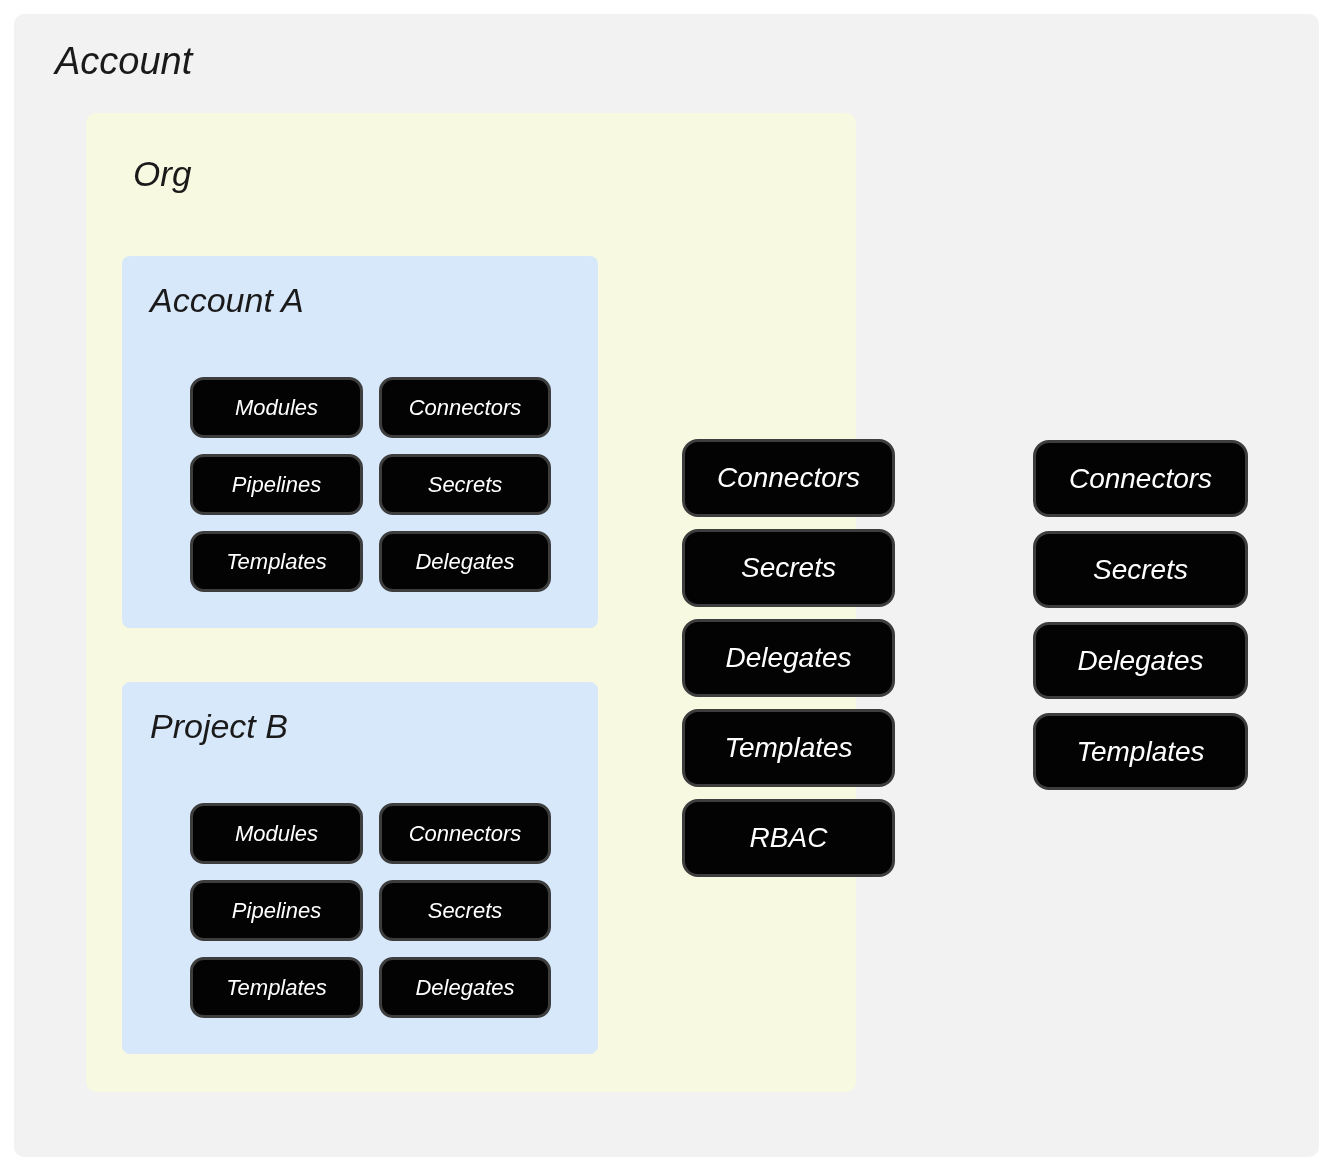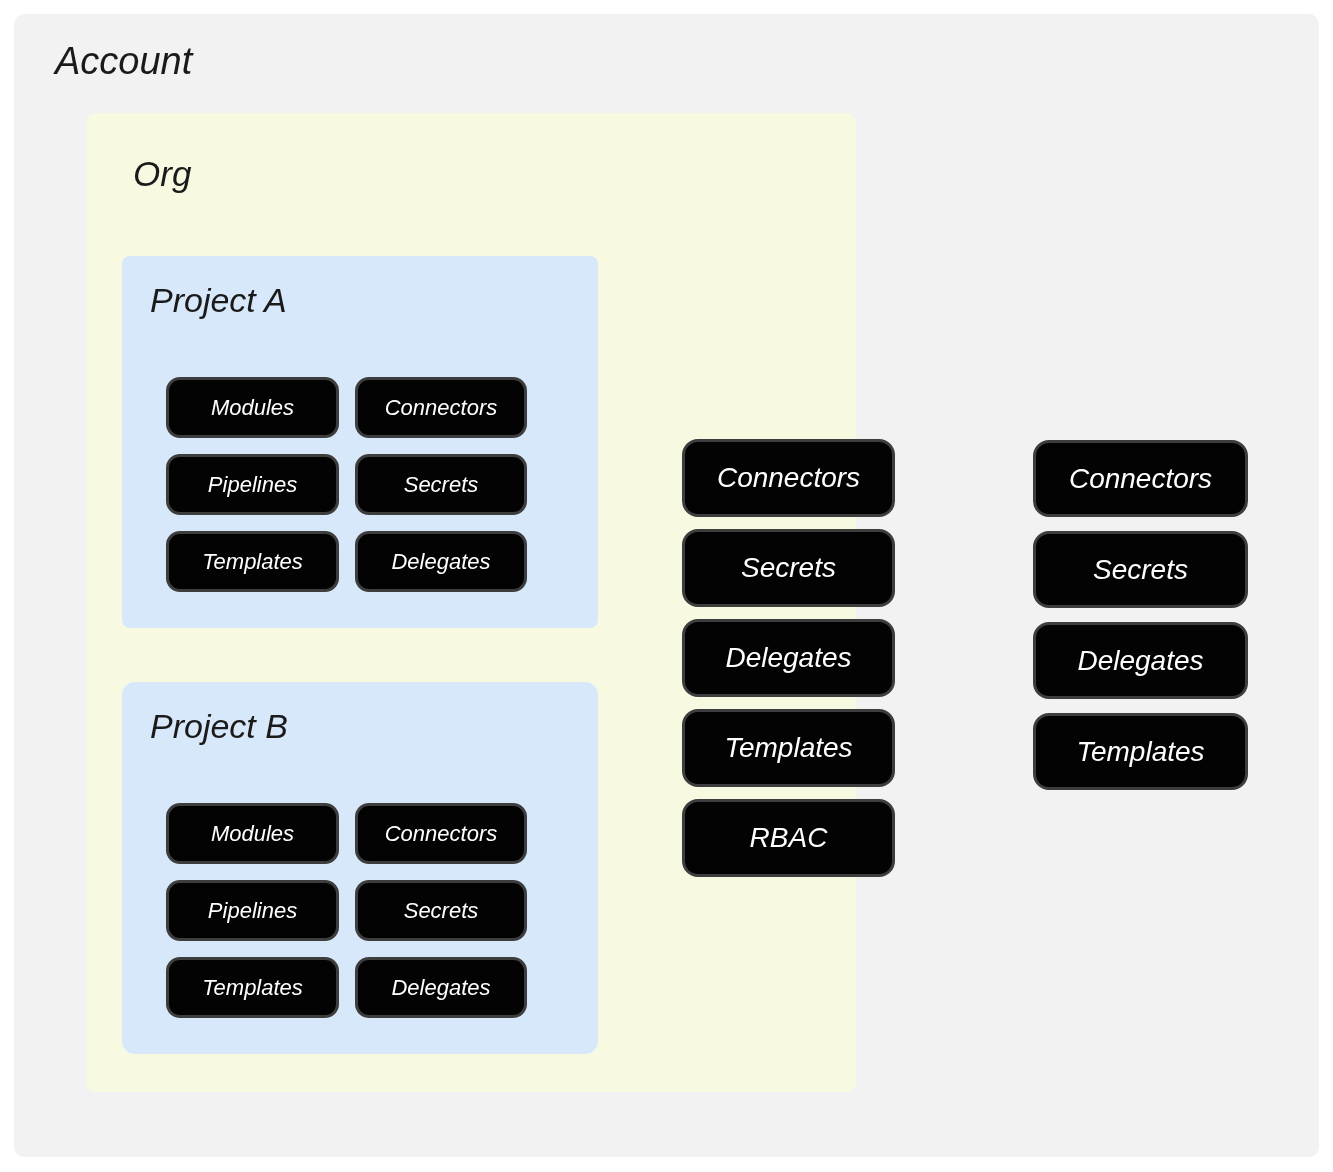--- a/index.html
+++ b/index.html
@@ -28,32 +28,32 @@
   }
   .org-title { position: absolute; left: 47px; top: 41px; font-size: 35px; }
 
   .project {
     position: absolute; left: 36px;
     width: 476px; height: 372px;
     background: var(--project-bg, #d8e8fb);
     border-radius: 8px;
   }
   .project-a { top: 143px; }
-  .project-b { top: 569px; border-radius: 13px; }
+  .project-b { top: 569px; }
   .project-title { position: absolute; left: 28px; top: 25px; font-size: 34px; }
 
   .pill {
     background: var(--pill-bg, #030303);
     border: 3px solid var(--pill-border, #3d3d3d);
     color: var(--pill-text, #ffffff);
     display: flex; align-items: center; justify-content: center;
     text-align: center; white-space: nowrap;
   }
   .pill-grid {
-    position: absolute; left: 44px; top: 121px;
+    position: absolute; left: 68px; top: 121px;
     display: grid;
     grid-template-columns: 173px 172px;
     grid-auto-rows: 61px;
     column-gap: 19px; row-gap: 11px; gap: 16px;
   }
   .pill-sm { border-radius: 14px; font-size: 22px; }
 
   .pill-col { position: absolute; display: flex; flex-direction: column; }
   .org-pills { left: 596px; top: 326px; width: 213px; gap: 12px; }
   .org-pills .pill { height: 78px; }
@@ -64,21 +64,21 @@
 </head>
 <body>
 
 <div class="account">
   <div class="title account-title">Account</div>
 
   <div class="org">
     <div class="title org-title">Org</div>
 
     <div class="project project-a">
-      <div class="title project-title">Project A</div>
+      <div class="title project-title">Account A</div>
       <div class="pill-grid">
         <div class="pill pill-sm">Modules</div>
         <div class="pill pill-sm">Connectors</div>
         <div class="pill pill-sm">Pipelines</div>
         <div class="pill pill-sm">Secrets</div>
         <div class="pill pill-sm">Templates</div>
         <div class="pill pill-sm">Delegates</div>
       </div>
     </div>
 

